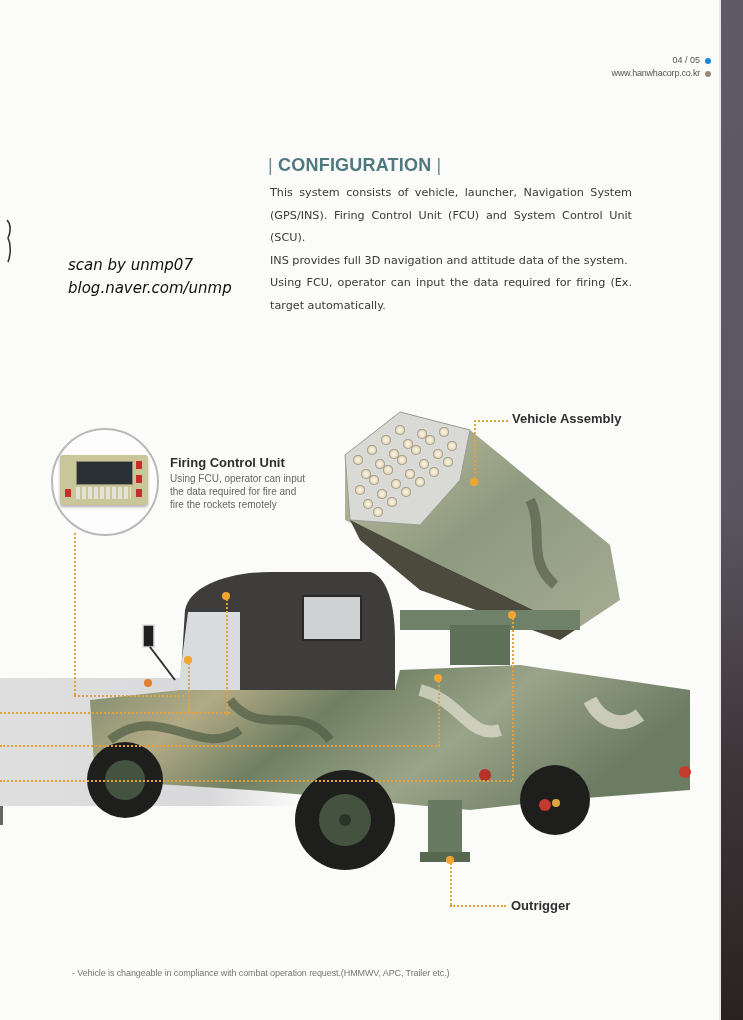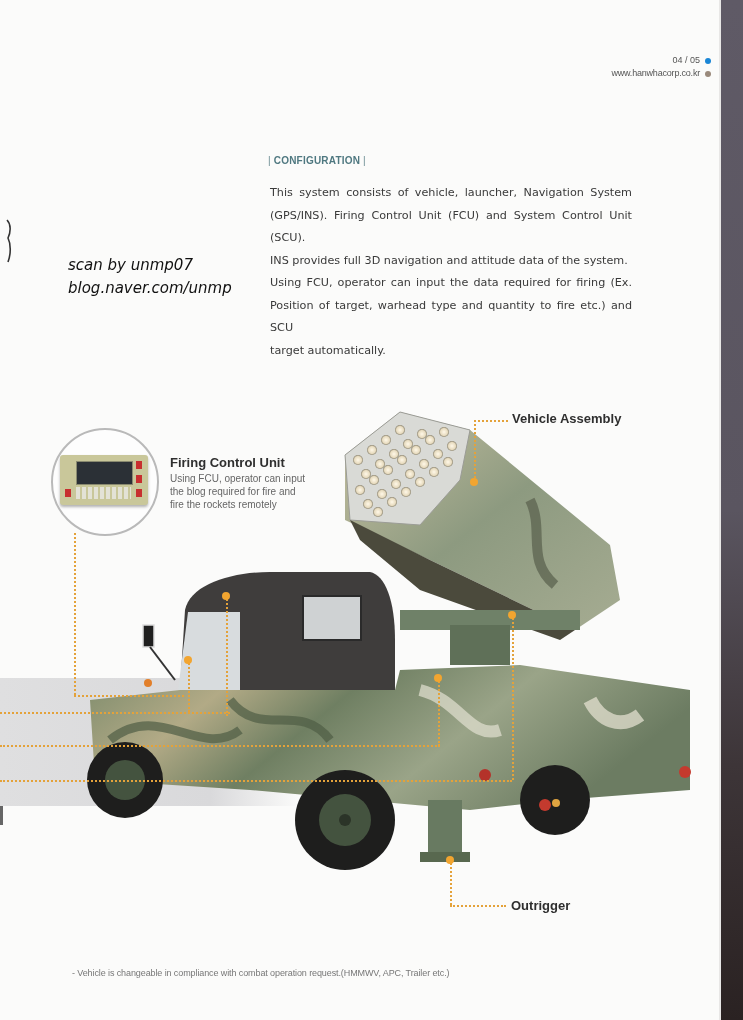--- a/index.html
+++ b/index.html
@@ -15,21 +15,21 @@
   }
   .page-edge-line { position:absolute; top:0; right:22px; width:2px; height:1020px; background:#e8e7e6; }
   .left-mark { position:absolute; left:4px; top:218px; width:10px; height:48px; }
   .left-mark2 { position:absolute; left:0; top:785px; width:3px; height:40px; background:#666; }
 
   .page-num { position:absolute; right:32px; top:55px; font-size:9px; color:#555; font-family:"Liberation Sans", sans-serif; }
   .page-num .dot { display:inline-block; width:6px; height:6px; border-radius:50%; margin-left:5px; vertical-align:middle; }
   .url { position:absolute; right:32px; top:68px; font-size:9px; color:#555; text-align:center; font-family:"Liberation Sans", sans-serif; letter-spacing:-0.2px;padding-left:48px;}
   .url .dot { display:inline-block; width:6px; height:6px; border-radius:50%; margin-left:5px; vertical-align:middle; }
 
-  .section-title { position:absolute; left:268px; top:155px; font-family:"Liberation Sans", sans-serif; font-weight:bold; font-size:10px; color:#4f7880; letter-spacing:0.2px;text-align:center; }
+  .section-title { position:absolute; left:268px; top:155px; font-family:"Liberation Sans", sans-serif; font-weight:bold; font-size:18px; color:#4f7880; letter-spacing:0.2px;text-align:center; }
   .section-title .bar { font-weight:normal; color:#6b8c92; }
 
   .body-text { position:absolute; left:270px; top:182px; width:362px; font-family:"DejaVu Sans", sans-serif; font-size:11.2px; line-height:22.5px; color:#3a3a3a; }
   .body-text p { margin:0; text-align:justify; text-align-last:justify; }
   .body-text p.last { text-align-last:left; }
 
   .scan-note { position:absolute; left:68px; top:254px; font-family:"DejaVu Sans", sans-serif; font-style:italic; font-size:15px; line-height:23px; color:#111; }
 
   .fcu-circle {
     position:absolute; left:51px; top:428px; width:104px; height:104px; border-radius:50%;
@@ -78,21 +78,20 @@
   <span class="bar">|</span>
   <span>CONFIGURATION</span>
   <span class="bar">|</span>
 </div>
 
 <div class="body-text">
   <p>This system consists of vehicle, launcher, Navigation System</p>
   <p>(GPS/INS). Firing Control Unit (FCU) and System Control Unit (SCU).</p>
   <p class="last">INS provides full 3D navigation and attitude data of the system.</p>
   <p>Using FCU, operator can input the data required for firing (Ex.</p>
-  <p>Position of target, warhead type and quantity to fire etc.) and SCU</p>
   <p class="last">target automatically.</p>
 </div>
 
 <div class="scan-note">
   <div>scan by unmp07</div>
   <div>blog.naver.com/unmp</div>
 </div>
 
 <div class="gray-band"></div>
 
@@ -214,20 +213,20 @@
     <div class="fcu-keys"></div>
     <div class="fcu-red" style="left:76px; top:6px;"></div>
     <div class="fcu-red" style="left:76px; top:20px;"></div>
     <div class="fcu-red" style="left:76px; top:34px;"></div>
     <div class="fcu-red" style="left:5px; top:34px;"></div>
   </div>
 </div>
 <div class="fcu-title">Firing Control Unit</div>
 <div class="fcu-desc">
   <div>Using FCU, operator can input</div>
-  <div>the blog required for fire and</div>
+  <div>the data required for fire and</div>
   <div>fire the rockets remotely</div>
 </div>
 
 <div class="callout-label" style="left:512px; top:411px;">Vehicle Assembly</div>
 <div class="callout-label" style="left:511px; top:898px;">Outrigger</div>
 
 <div class="footnote">- Vehicle is changeable in compliance with combat operation request.(HMMWV, APC, Trailer etc.)</div>
 
 </body></html>

